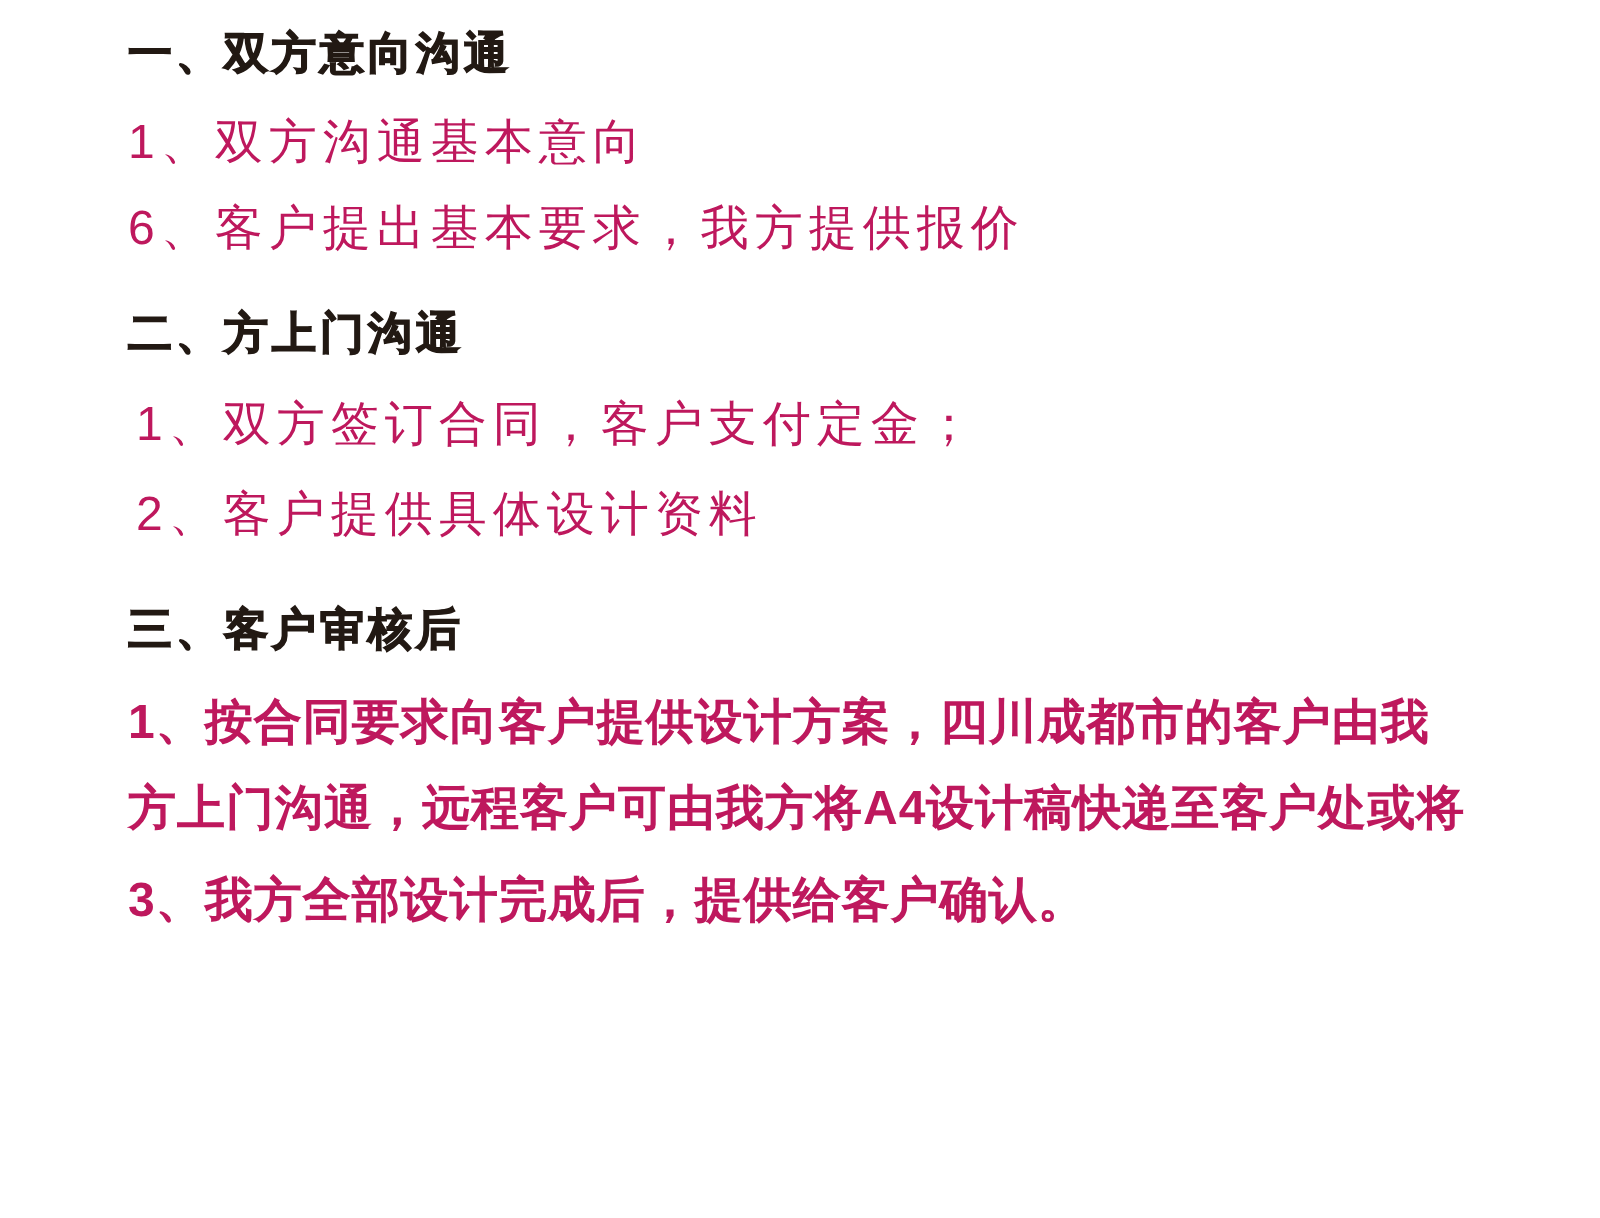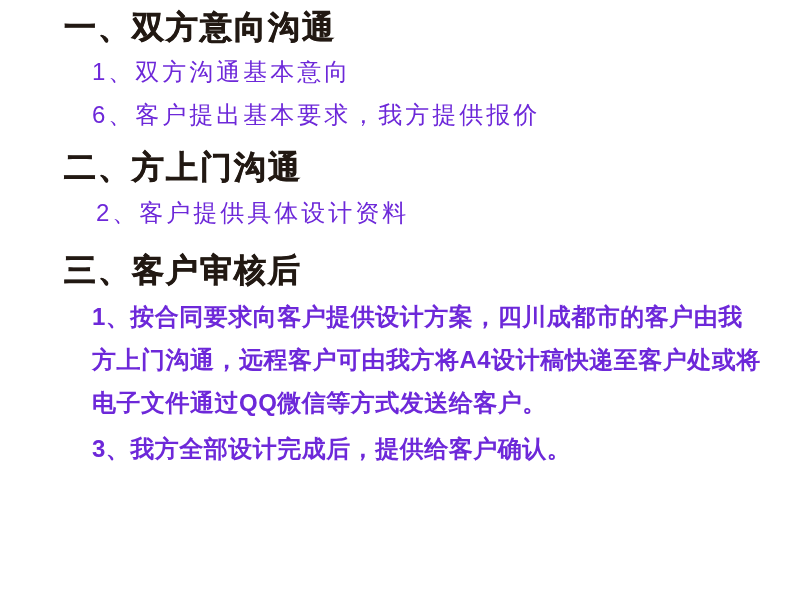--- a/index.html
+++ b/index.html
@@ -9,36 +9,35 @@
     height: 609px;
     background: #ffffff;
     overflow: hidden;
     font-family: "Liberation Sans", sans-serif;
   }
   .content {
     padding: 8px 60px 0 64px;
   }
   .section { margin: 0; }
   .sec-heading {
-    font-size: 32px;
+    font-size: 22px;
     line-height: 34px;
     font-weight: 900;
     color: #221913;
     letter-spacing: 2px;
     margin: 0;
     -webkit-text-stroke: 0.6px #221913;
   }
   .sec-items { margin-top: 6px; }
   .line {
     font-size: 24px;
     line-height: 43px;
-    color: #6d28d9;
+    color: #be185d;
     letter-spacing: 0.5px;
     white-space: nowrap;
-    margin-left: 28px;
   }
   .line.spaced { letter-spacing: 3px; }
   
   .section-1 { margin-top: 2px; margin-bottom: 14px; }
   .section-2 { margin-bottom: 18px; }
   .section-2 .sec-items { margin-left: 4px; }
   .section-2 .line { line-height: 45px; }
   .section-3 .sec-items { margin-top: 8px; font-weight: bold; }
   .section-3 .item + .item { margin-top: 3px; }
 </style>
@@ -57,32 +56,34 @@
         <div class="item">
           <div class="line spaced">6、客户提出基本要求，我方提供报价</div>
         </div>
       </div>
     </div>
 
     <div class="section section-2">
       <h2 class="sec-heading">二、方上门沟通</h2>
       <div class="sec-items">
         <div class="item">
+          <div class="line spaced">1、双方签订合同，客户支付定金；</div>
+        </div>
+        <div class="item">
           <div class="line spaced">2、客户提供具体设计资料</div>
         </div>
       </div>
     </div>
 
     <div class="section section-3">
       <h2 class="sec-heading">三、客户审核后</h2>
       <div class="sec-items">
         <div class="item">
           <div class="line">1、按合同要求向客户提供设计方案，四川成都市的客户由我</div>
           <div class="line">方上门沟通，远程客户可由我方将A4设计稿快递至客户处或将</div>
-          <div class="line">电子文件通过QQ微信等方式发送给客户。</div>
         </div>
         <div class="item">
           <div class="line">3、我方全部设计完成后，提供给客户确认。</div>
         </div>
       </div>
     </div>
 
   </div>
 </div>
 

